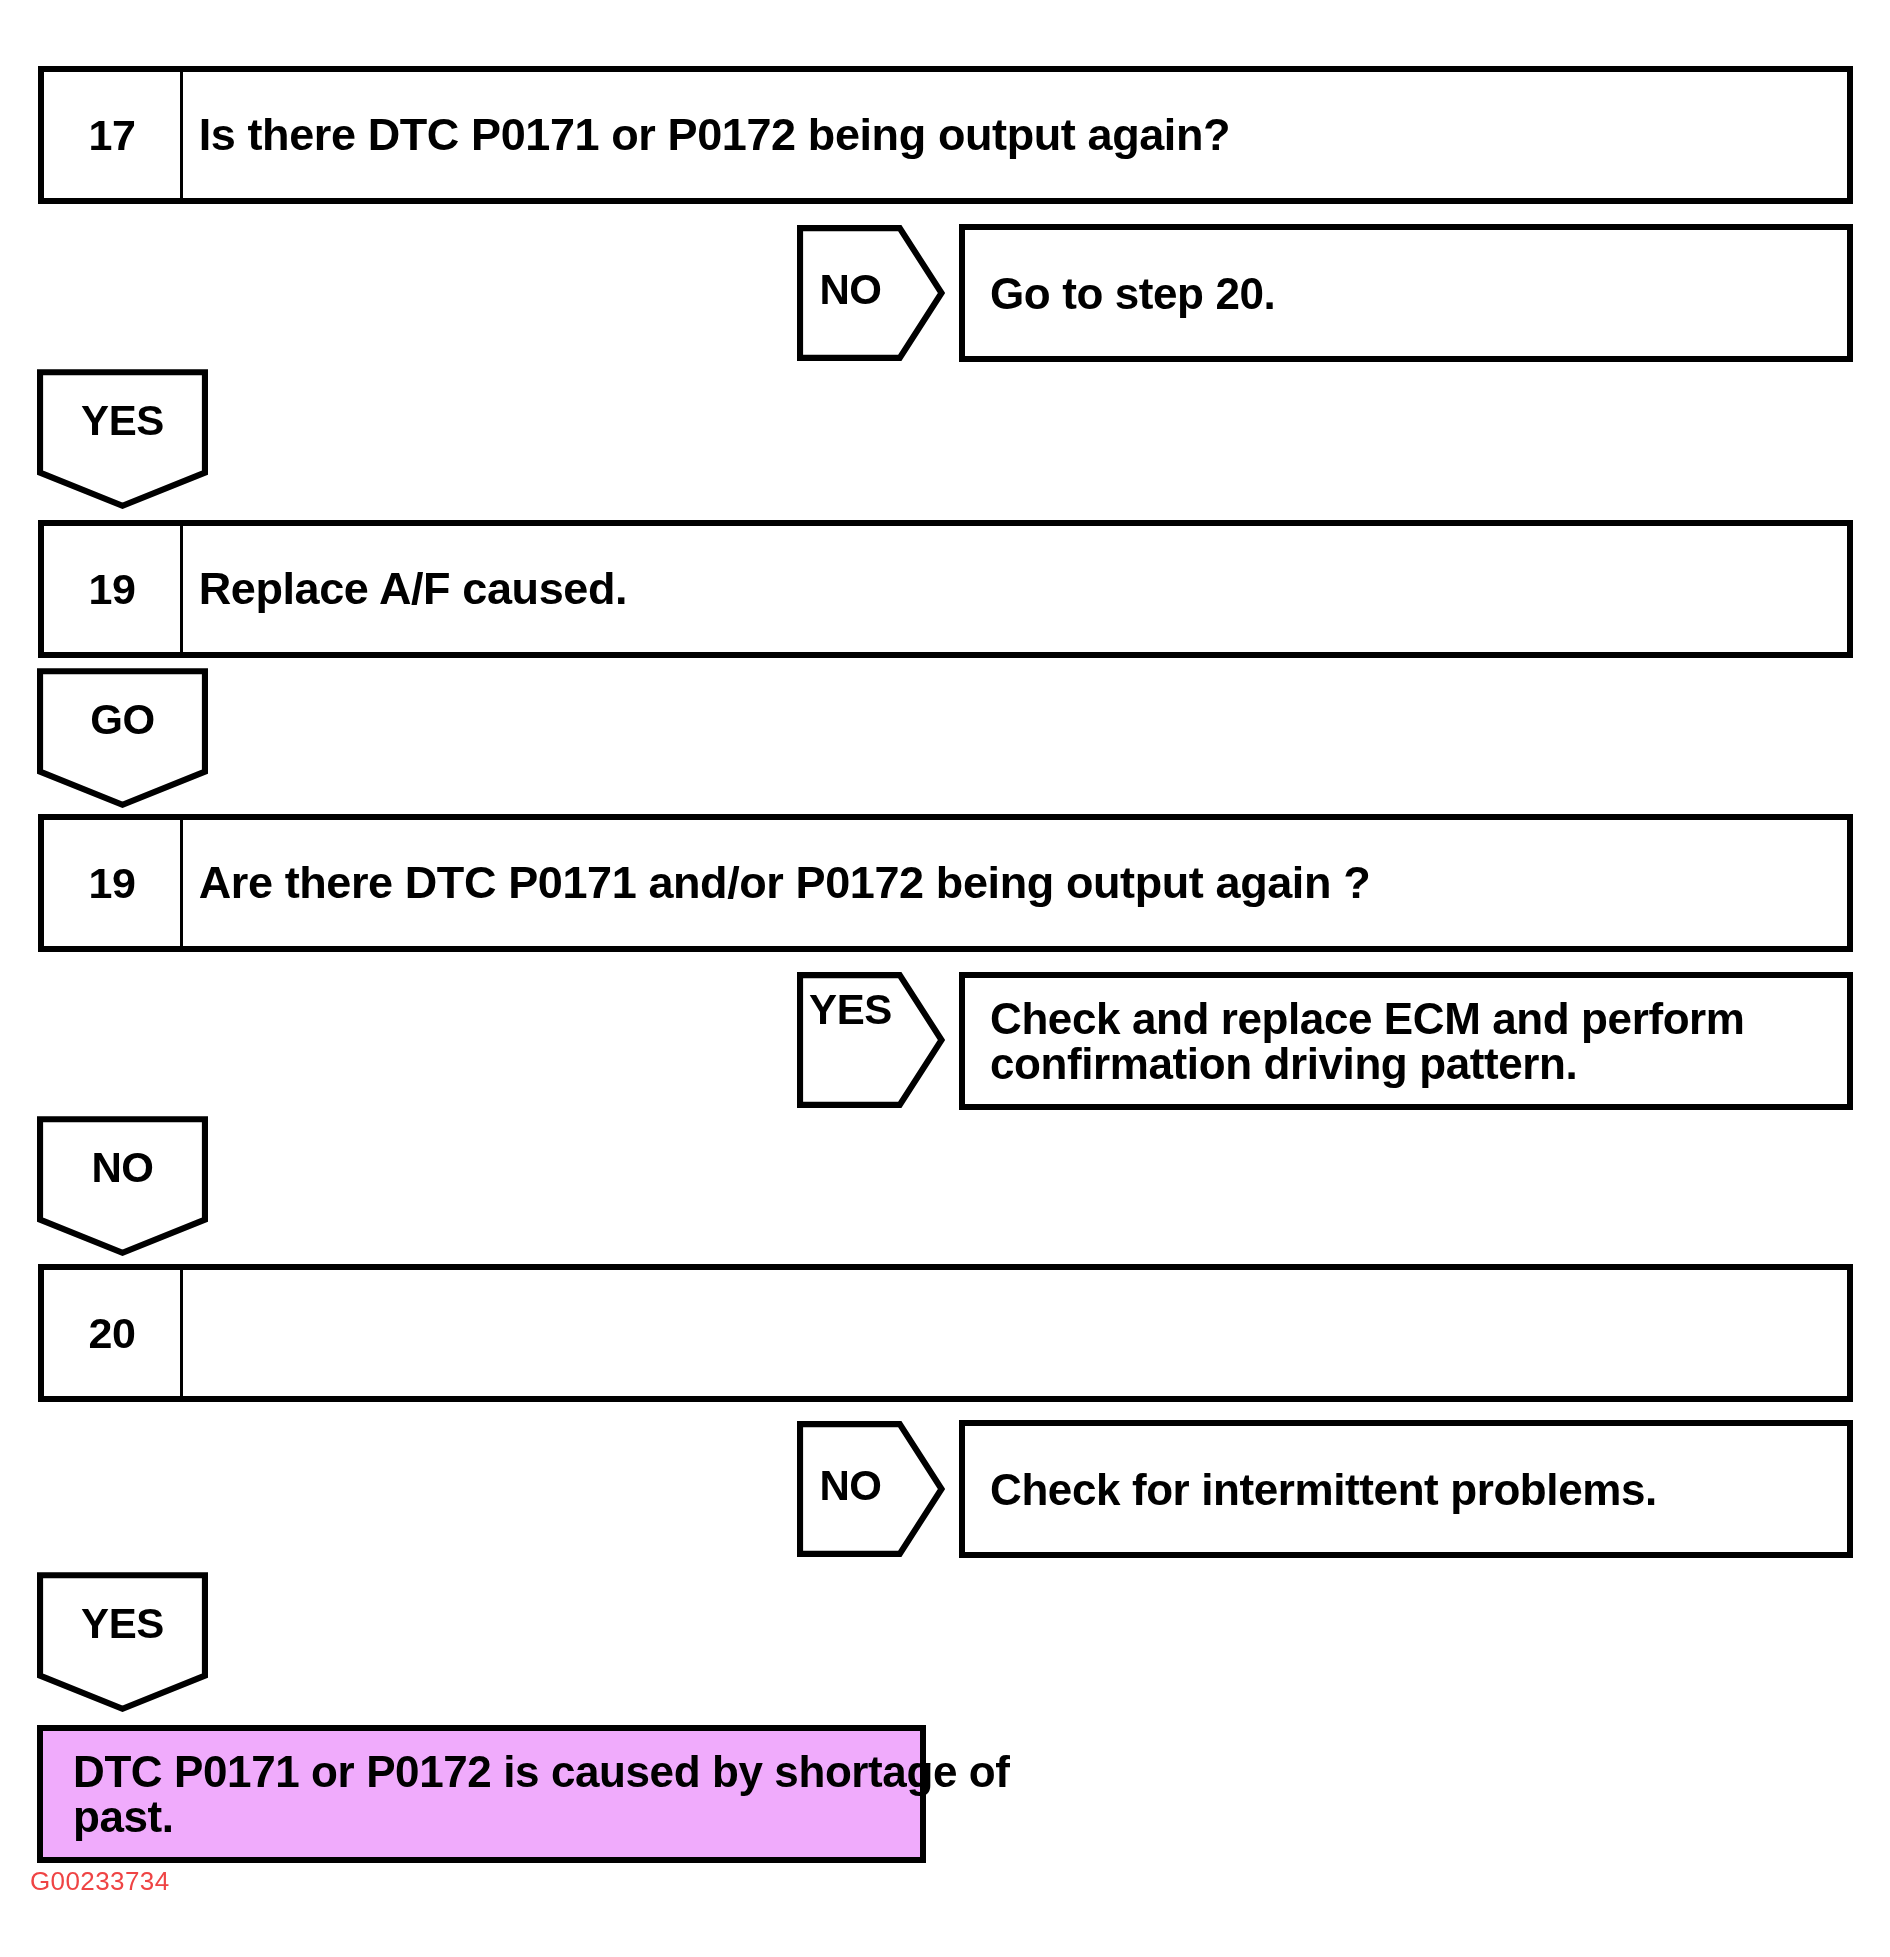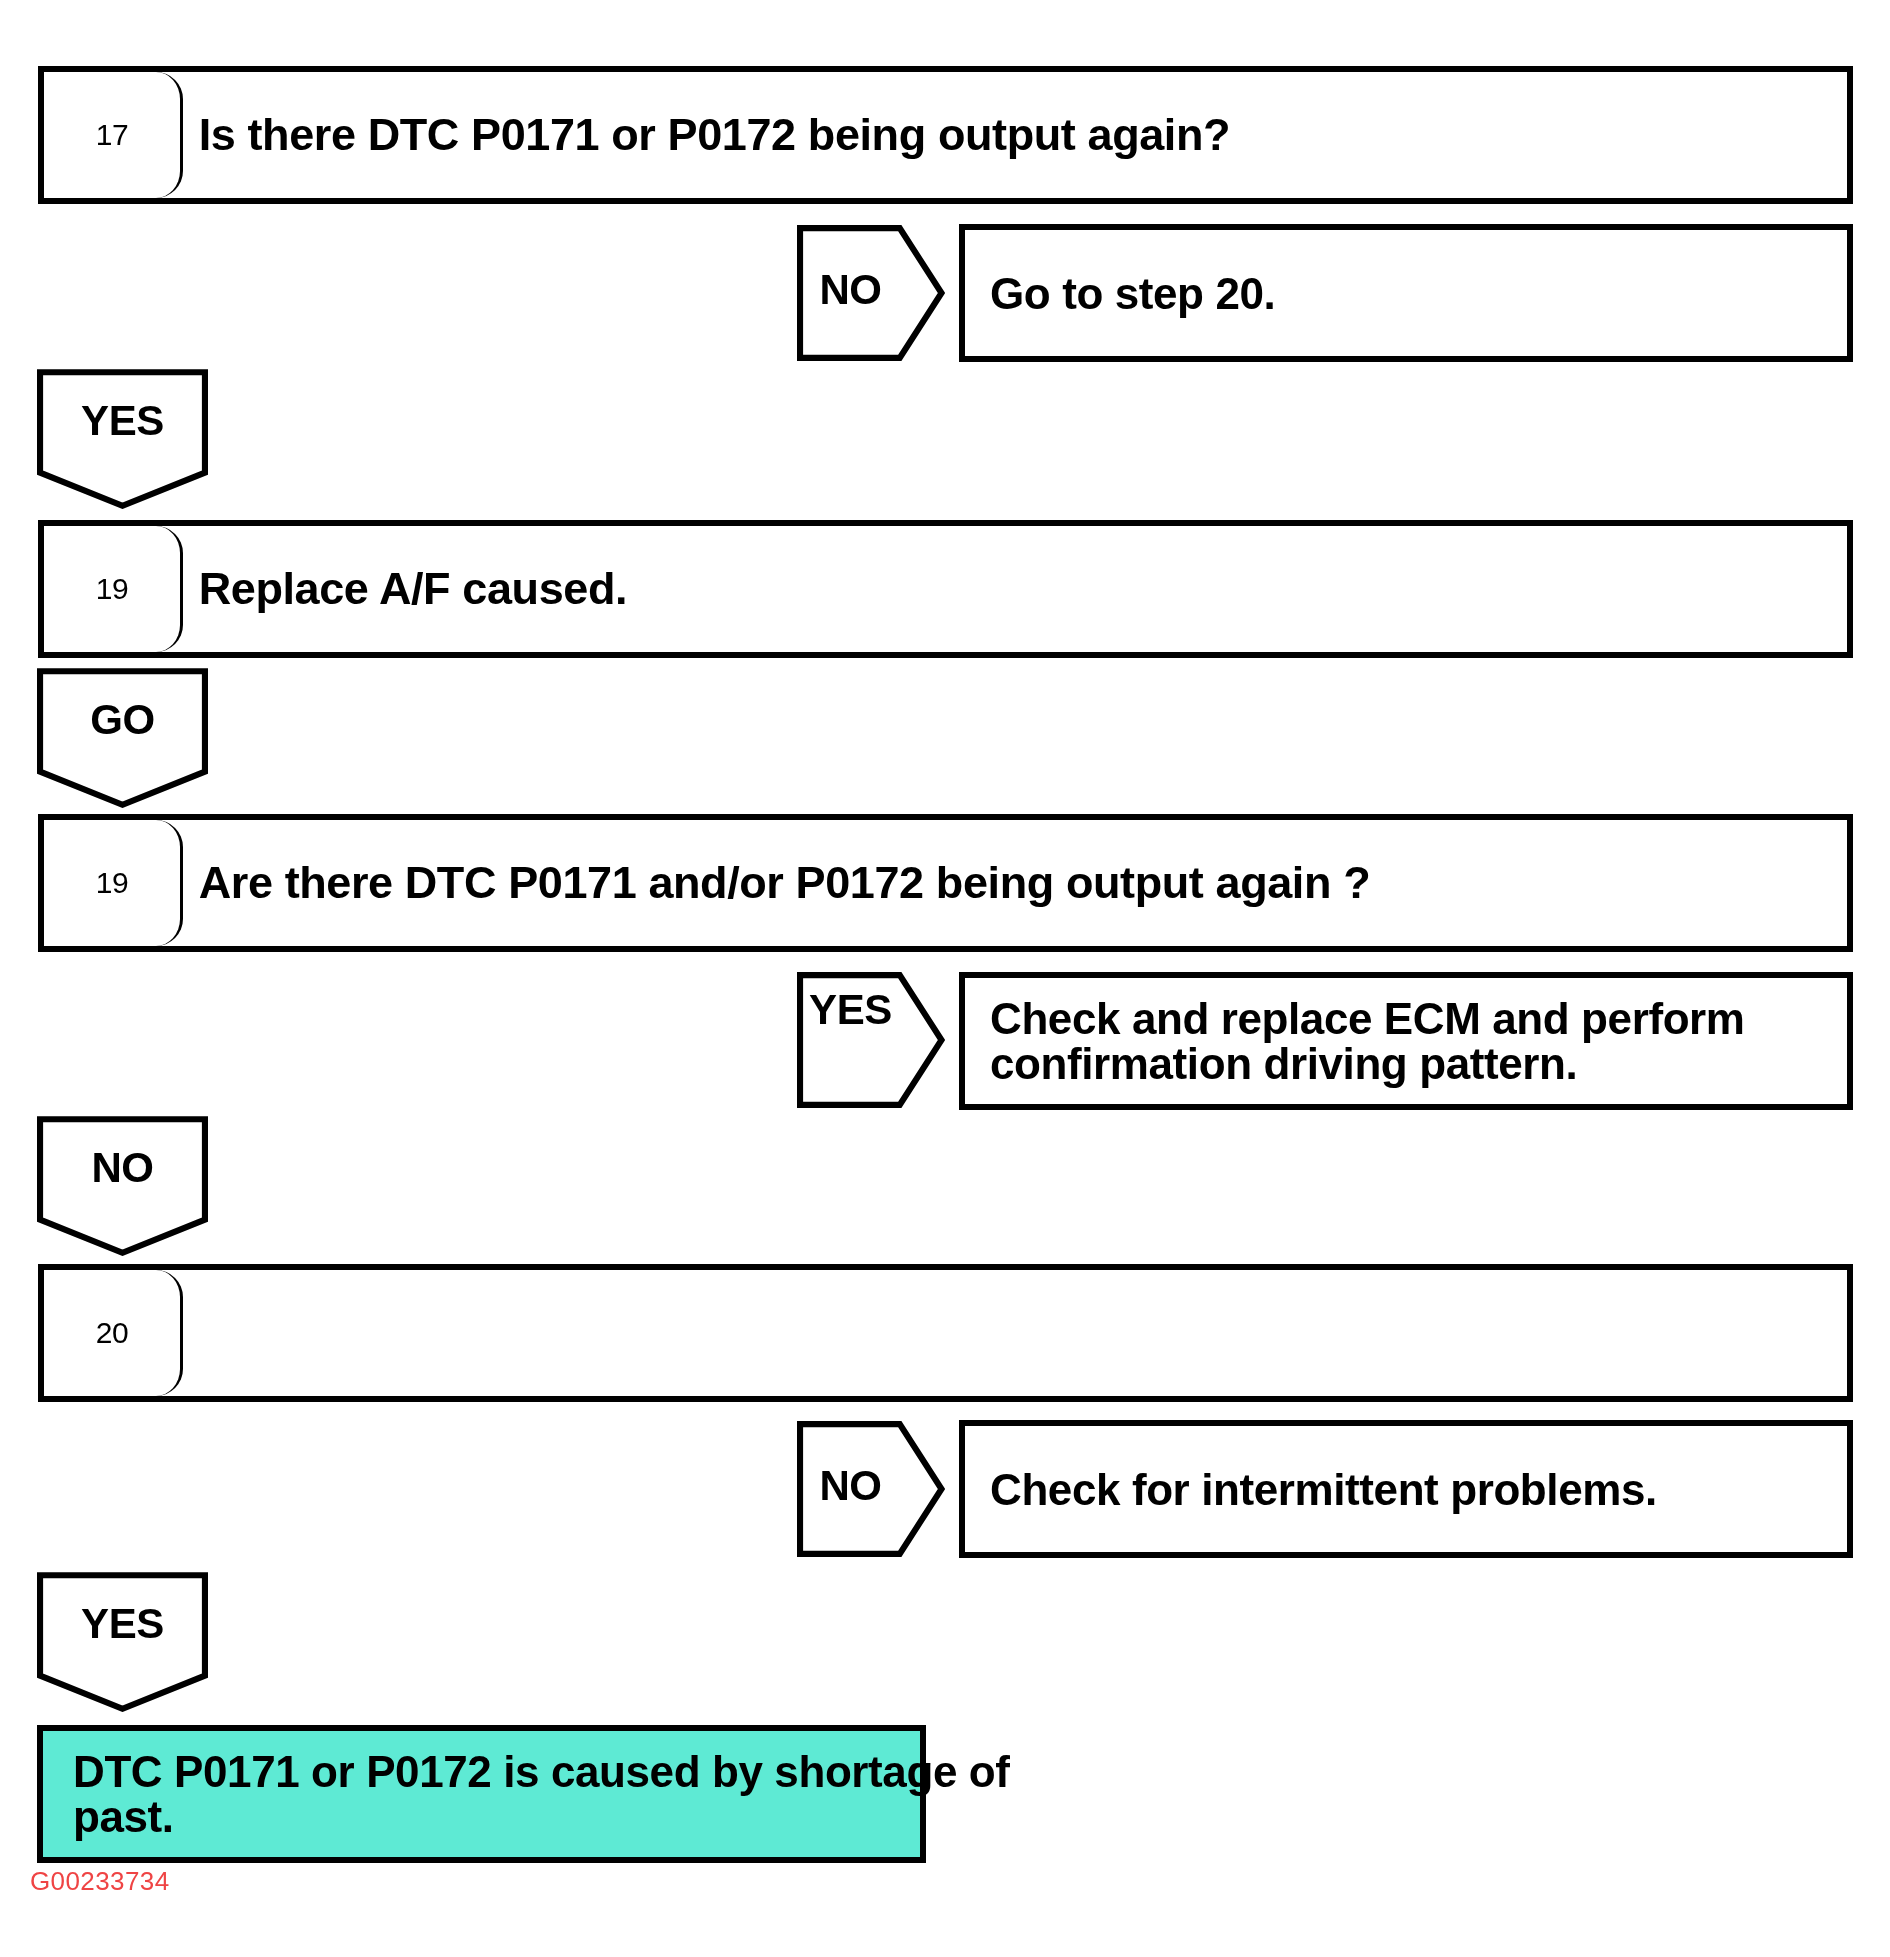--- a/index.html
+++ b/index.html
@@ -23,24 +23,23 @@
     background:#fff;
     display:flex;
     align-items:stretch;
   }
   .step-num{
     width:136px;
     border-right:3.5px solid #000;
     display:flex;
     align-items:center;
     justify-content:center;
-    font-size:30px;
-    font-weight:400;
-    letter-spacing:-0.4px;
-    border-radius:27px;
+    font-size:43px;
+    font-weight:700;
+    letter-spacing:-0.4px;
   }
   .step-text{
     flex:1;
     display:flex;
     align-items:center;
     padding-left:15.7px;
     font-size:45px;
     font-weight:700;
     letter-spacing:-0.4px;
     white-space:nowrap;
@@ -110,21 +109,21 @@
   }
   
   .final-box{
     position:absolute;
     left:37px;
     top:1725px;
     width:889px;
     height:138px;
     border:6.1px solid #000;
     box-sizing:border-box;
-    background:#5eead4;
+    background:#f0abfc;
     display:flex;
     flex-direction:column;
     justify-content:center;
     padding-left:30px;
     font-size:44px;
     font-weight:700;
     letter-spacing:-0.4px;
     line-height:45px;
     white-space:nowrap;
   }

